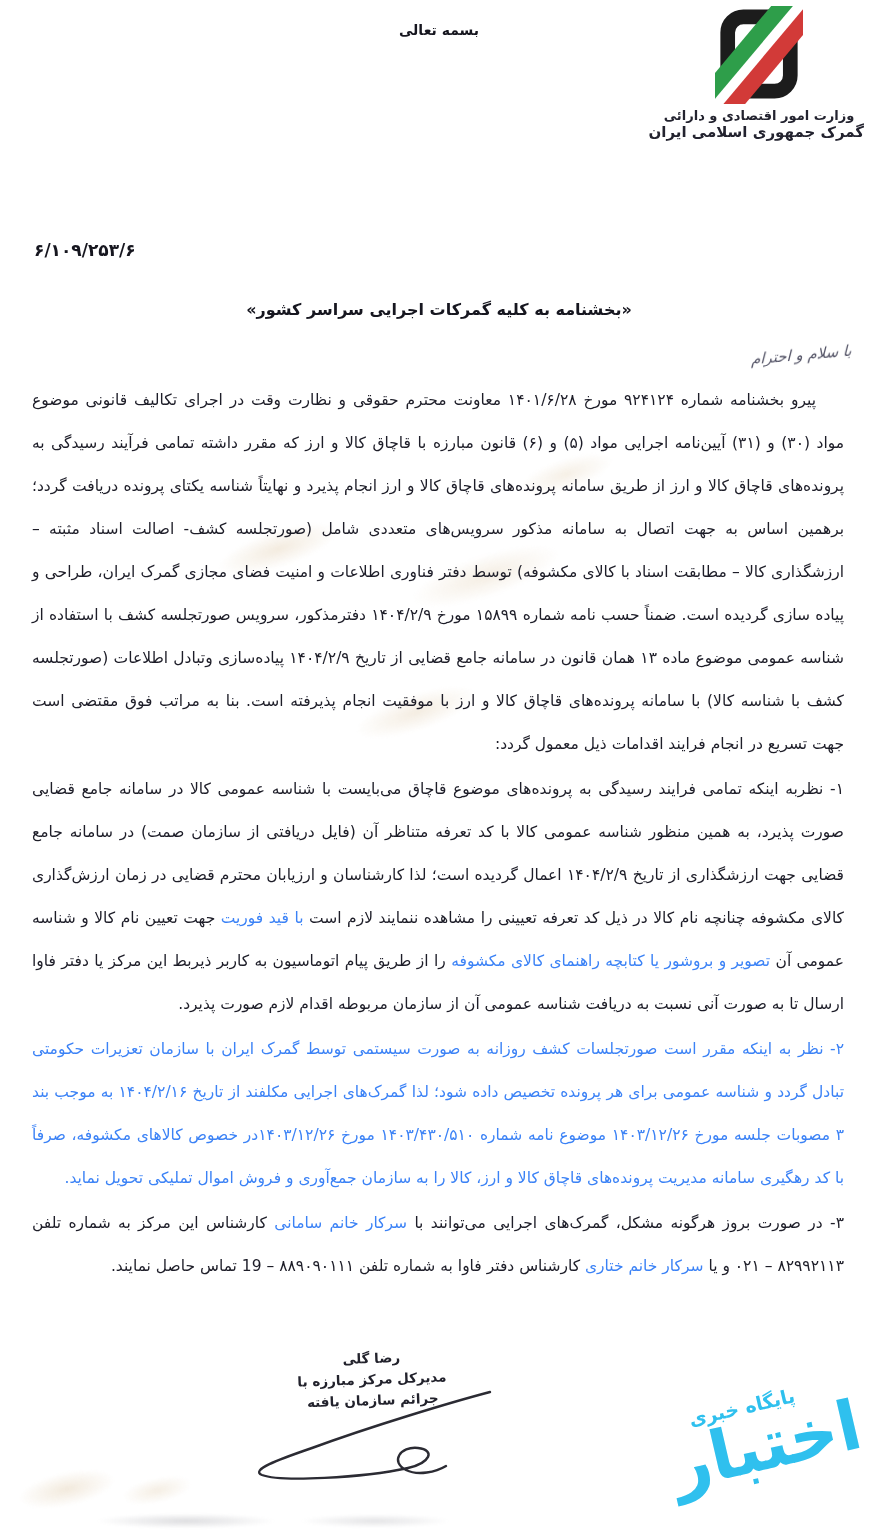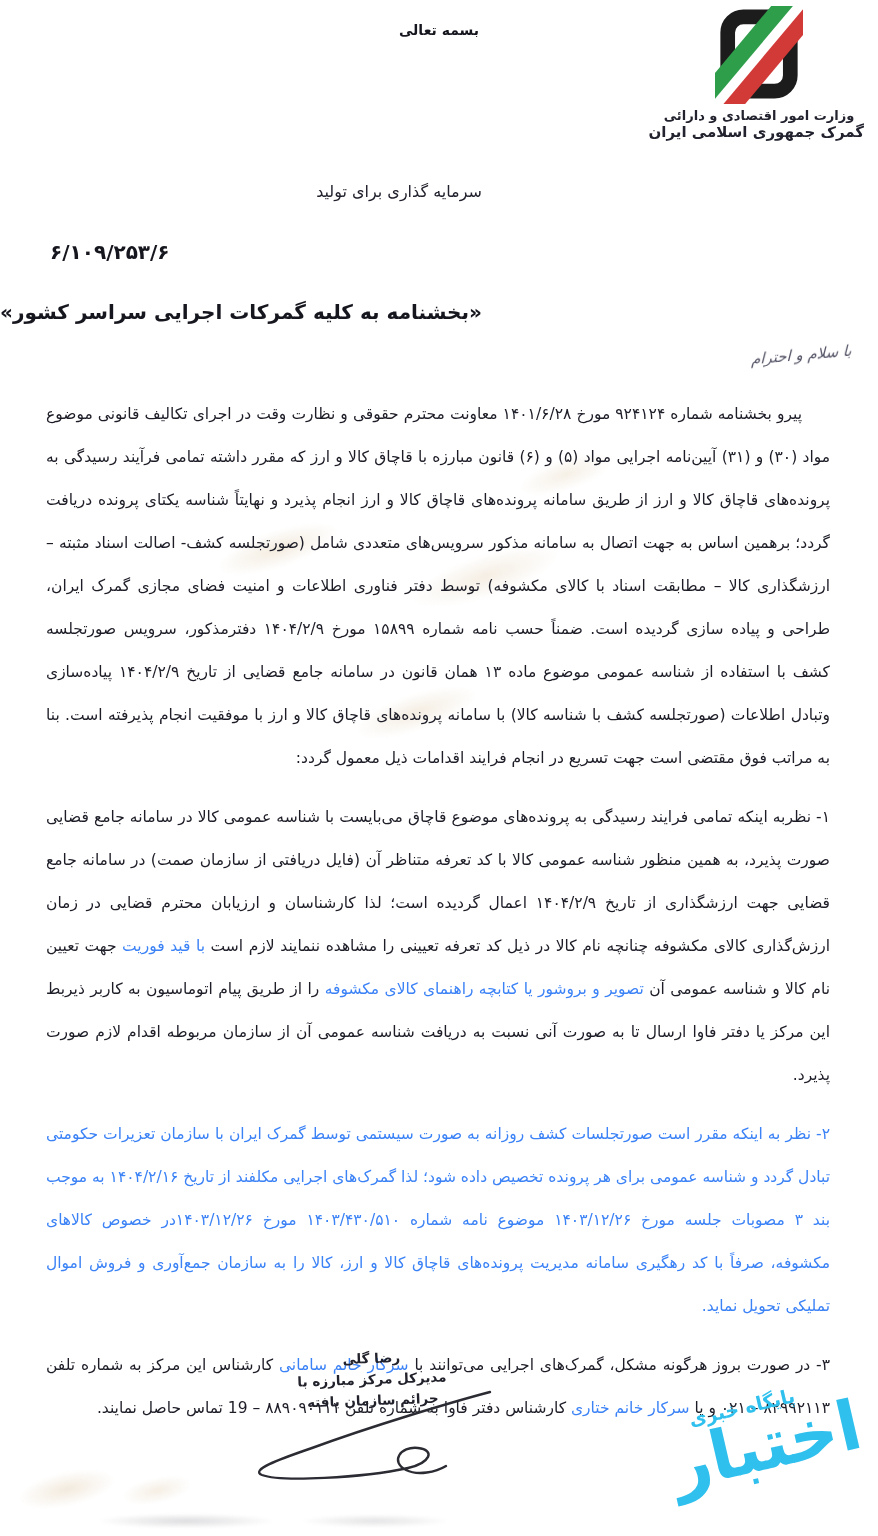--- a/index.html
+++ b/index.html
@@ -30,39 +30,39 @@
   }
   .org-logo{display:block;margin:0 auto 4px auto;}
   .org-line1{font-size:13px;font-weight:bold;color:#23232f;margin-top:2px;white-space:nowrap;}
   .org-line2{font-size:15px;font-weight:bold;color:#23232f;margin-top:0;white-space:nowrap;}
   .slogan{
     position:absolute;top:182px;left:0;right:80px;
     text-align:center;font-size:16px;color:#22222e;
   }
   .ref-number{
     position:absolute;top:240px;left:34px;
-    font-size:20px;font-weight:bold;color:#16161f;
-    direction:ltr;unicode-bidi:isolate;margin-left:16px;
+    font-size:17px;font-weight:bold;color:#16161f;
+    direction:ltr;unicode-bidi:isolate;
   }
   .circular-title{
     position:absolute;top:300px;left:0;right:0;
-    text-align:left;font-size:20px;font-weight:bold;color:#16161f;
+    text-align:center;font-size:16px;font-weight:bold;color:#16161f;
   }
   .greeting{
     position:absolute;top:346px;right:26px;
     font-size:15px;font-style:italic;color:#34344a;
     transform:rotate(-5deg) skewX(-6deg);
     filter:blur(0.3px);opacity:.85;
   }
   
   .body-text{
     position:absolute;top:377px;left:30px;right:32px;
     font-size:15.5px;line-height:43px;text-align:justify;color:#1d1d28;
   }
-  .body-text p{margin:16px;padding:0;}
+  .body-text p{margin:2px;padding:0;}
   .body-text p.intro{text-indent:28px;}
   .b{font-weight:normal;color:#3b82f6;}
   .closing{
     position:absolute;top:1226px;left:55px;right:38px;
     font-size:15.5px;line-height:47px;text-align:center;color:#1d1d28;
   }
   
   .signature{
     position:absolute;top:1348px;left:252px;width:240px;
     text-align:center;font-weight:bold;font-size:13.5px;line-height:21px;
@@ -122,21 +122,20 @@
       <g transform="rotate(-50 45 49)">
         <rect x="-45" y="29" width="180" height="40" fill="#ffffff"></rect>
         <rect x="-45" y="27" width="180" height="17" fill="#2e9e4a"></rect>
         <rect x="-45" y="54" width="180" height="17" fill="#d23a38"></rect>
       </g>
     </svg>
     <div class="org-line1">وزارت امور اقتصادی و دارائی</div>
     <div class="org-line2">گمرک جمهوری اسلامی ایران</div>
   </div>
 
-  <div class="slogan">سرمایه گذاری برای تولید</div>
 
   <div class="ref-number">۶/۱۰۹/۲۵۳/۶</div>
 
   <div class="circular-title">«بخشنامه به کلیه گمرکات اجرایی سراسر کشور»</div>
 
   <div class="greeting">با سلام و احترام</div>
 
   <div class="body-text">
     <p class="intro">پیرو بخشنامه شماره ۹۲۴۱۲۴ مورخ ۱۴۰۱/۶/۲۸ معاونت محترم حقوقی و نظارت وقت در اجرای تکالیف قانونی موضوع مواد (۳۰) و (۳۱) آیین‌نامه اجرایی مواد (۵) و (۶) قانون مبارزه با قاچاق کالا و ارز که مقرر داشته تمامی فرآیند رسیدگی به پرونده‌های قاچاق کالا و ارز از طریق سامانه پرونده‌های قاچاق کالا و ارز انجام پذیرد و نهایتاً شناسه یکتای پرونده دریافت گردد؛ برهمین اساس به جهت اتصال به سامانه مذکور سرویس‌های متعددی شامل (صورتجلسه کشف- اصالت اسناد مثبته – ارزشگذاری کالا – مطابقت اسناد با کالای مکشوفه) توسط دفتر فناوری اطلاعات و امنیت فضای مجازی گمرک ایران، طراحی و پیاده سازی گردیده است. ضمناً حسب نامه شماره ۱۵۸۹۹ مورخ ۱۴۰۴/۲/۹ دفترمذکور، سرویس صورتجلسه کشف با استفاده از شناسه عمومی موضوع ماده ۱۳ همان قانون در سامانه جامع قضایی از تاریخ ۱۴۰۴/۲/۹ پیاده‌سازی وتبادل اطلاعات (صورتجلسه کشف با شناسه کالا) با سامانه پرونده‌های قاچاق کالا و ارز با موفقیت انجام پذیرفته است. بنا به مراتب فوق مقتضی است جهت تسریع در انجام فرایند اقدامات ذیل معمول گردد:</p>
     <p><span>۱- نظربه اینکه تمامی فرایند رسیدگی به پرونده‌های موضوع قاچاق می‌بایست با شناسه عمومی کالا در سامانه جامع قضایی صورت پذیرد، به همین منظور شناسه عمومی کالا با کد تعرفه متناظر آن (فایل دریافتی از سازمان صمت) در سامانه جامع قضایی جهت ارزشگذاری از تاریخ ۱۴۰۴/۲/۹ اعمال گردیده است؛ لذا کارشناسان و ارزیابان محترم قضایی در زمان ارزش‌گذاری کالای مکشوفه چنانچه نام کالا در ذیل کد تعرفه تعیینی را مشاهده ننمایند لازم است </span><span class="b">با قید فوریت</span><span> جهت تعیین نام کالا و شناسه عمومی آن </span><span class="b">تصویر و بروشور یا کتابچه راهنمای کالای مکشوفه</span><span> را از طریق پیام اتوماسیون به کاربر ذیربط این مرکز یا دفتر فاوا ارسال تا به صورت آنی نسبت به دریافت شناسه عمومی آن از سازمان مربوطه اقدام لازم صورت پذیرد.</span></p>

